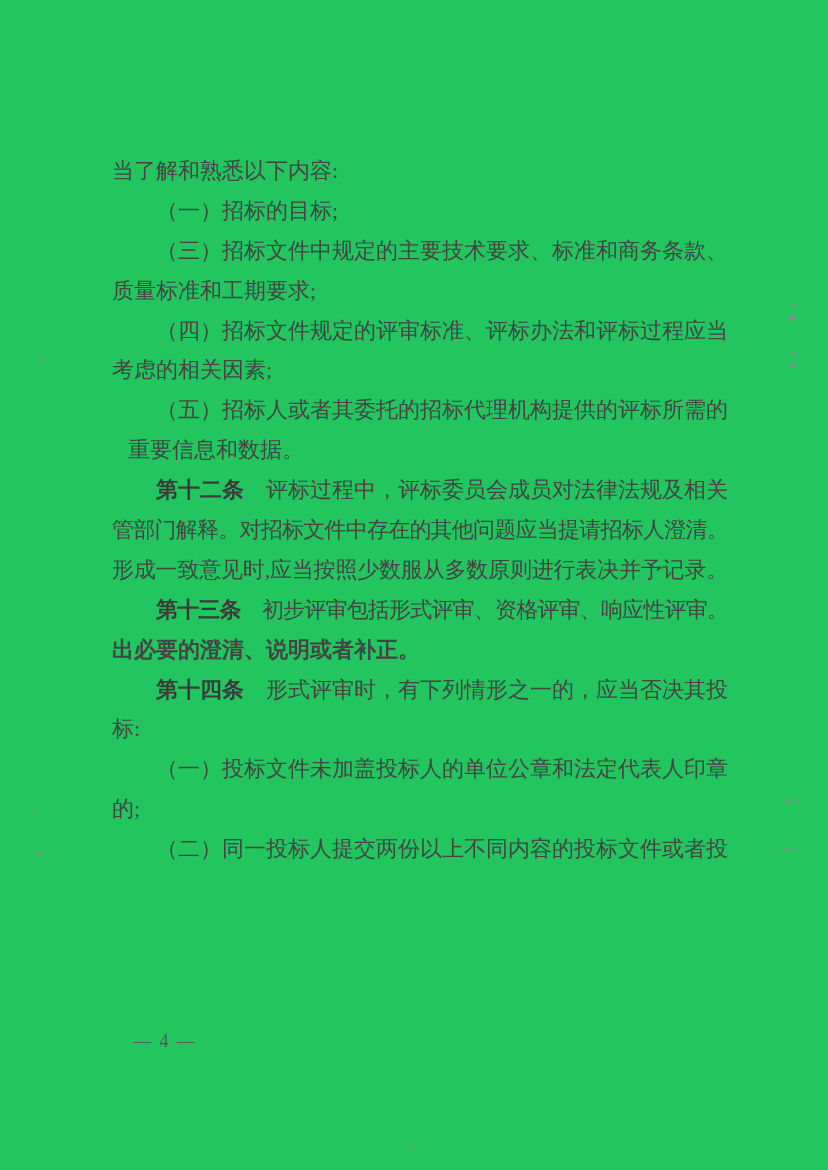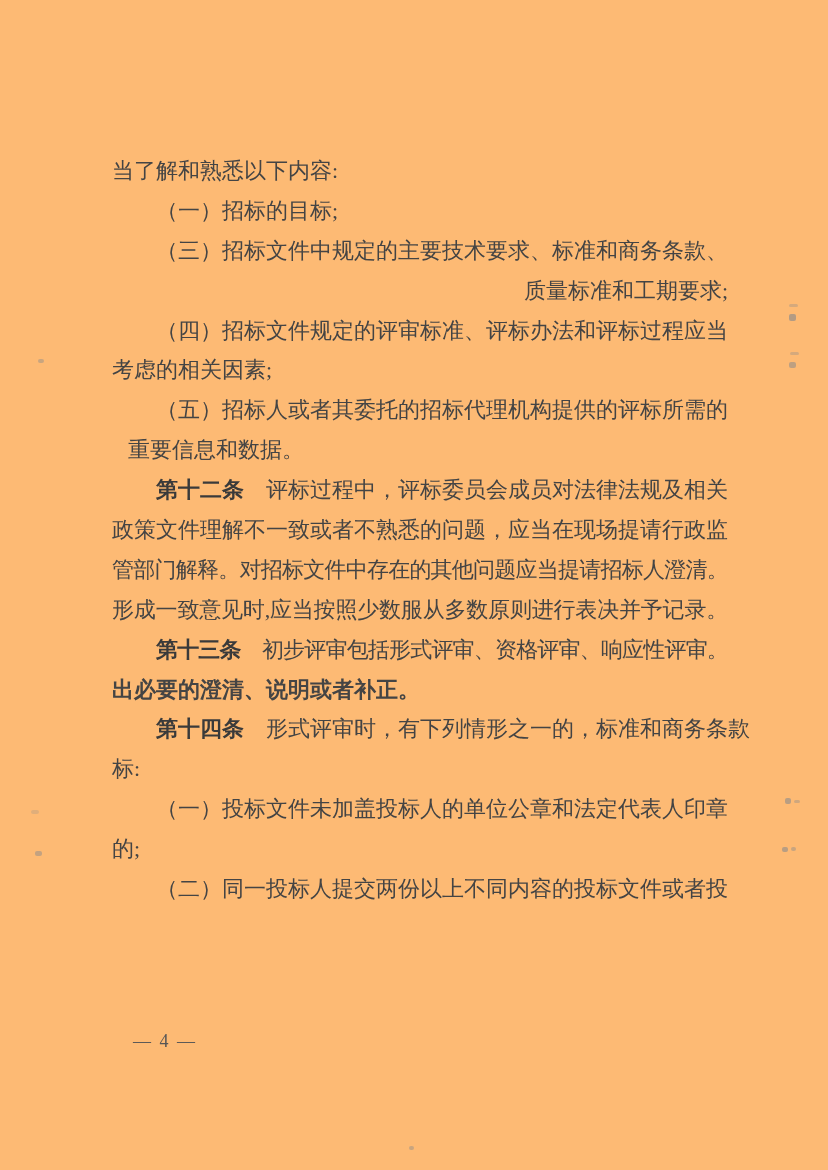--- a/index.html
+++ b/index.html
@@ -4,21 +4,21 @@
 <style>
   html, body {
     margin: 0;
     padding: 0;
     background: #ffffff;
   }
   .page {
     position: relative;
     width: 828px;
     height: 1170px;
-    background: #fdba74;
+    background: #22c55e;
     overflow: hidden;
     font-family: "Liberation Serif", "DejaVu Serif", serif;
     color: #444444;
   }
   .text-block {
     position: absolute;
     left: 112px;
     top: 151px;
     width: 616px;
   }
@@ -53,32 +53,31 @@
   }
 </style>
 </head>
 <body>
 
 <div class="page">
   <div class="text-block" id="body-lines">
       <div class="line" style="padding-left: 0px;"><span class="line-inner"><span>当了解和熟悉以下内容:</span></span></div>
       <div class="line" style="padding-left: 44px;"><span class="line-inner"><span>（一）招标的目标;</span></span></div>
       <div class="line" style="padding-left: 44px;"><span class="line-inner" style="letter-spacing: 0px;"><span>（三）招标文件中规定的主要技术要求、标准和商务条款、</span></span></div>
-      <div class="line" style="padding-left: 0px; text-align: right;"><span class="line-inner"><span>质量标准和工期要求;</span></span></div>
+      <div class="line" style="padding-left: 0px;"><span class="line-inner"><span>质量标准和工期要求;</span></span></div>
       <div class="line" style="padding-left: 44px;"><span class="line-inner" style="letter-spacing: 0px;"><span>（四）招标文件规定的评审标准、评标办法和评标过程应当</span></span></div>
       <div class="line" style="padding-left: 0px;"><span class="line-inner"><span>考虑的相关因素;</span></span></div>
       <div class="line" style="padding-left: 44px;"><span class="line-inner" style="letter-spacing: 0px;"><span>（五）招标人或者其委托的招标代理机构提供的评标所需的</span></span></div>
       <div class="line" style="padding-left: 0px; margin-left: 16px;"><span class="line-inner"><span>重要信息和数据。</span></span></div>
       <div class="line" style="padding-left: 44px;"><span class="line-inner" style="letter-spacing: 0px;"><span class="term-head">第十二条</span><span>　评标过程中，评标委员会成员对法律法规及相关</span></span></div>
-      <div class="line" style="padding-left: 0px;"><span class="line-inner" style="letter-spacing: 0px;"><span>政策文件理解不一致或者不熟悉的问题，应当在现场提请行政监</span></span></div>
       <div class="line" style="padding-left: 0px;"><span class="line-inner" style="letter-spacing: -0.758621px;"><span>管部门解释。对招标文件中存在的其他问题应当提请招标人澄清。</span></span></div>
       <div class="line" style="padding-left: 0px;"><span class="line-inner" style="letter-spacing: -0.189655px; font-family: Liberation Serif, serif;"><span>形成一致意见时,应当按照少数服从多数原则进行表决并予记录。</span></span></div>
       <div class="line" style="padding-left: 44px;"><span class="line-inner" style="letter-spacing: -0.814815px;"><span class="term-head">第十三条</span><span>　初步评审包括形式评审、资格评审、响应性评审。</span></span></div>
       <div class="line" style="padding-left: 0px; font-weight: bold;"><span class="line-inner"><span>出必要的澄清、说明或者补正。</span></span></div>
-      <div class="line" style="padding-left: 44px;"><span class="line-inner" style="letter-spacing: 0px;"><span class="term-head">第十四条</span><span>　形式评审时，有下列情形之一的，标准和商务条款</span></span></div>
+      <div class="line" style="padding-left: 44px;"><span class="line-inner" style="letter-spacing: 0px;"><span class="term-head">第十四条</span><span>　形式评审时，有下列情形之一的，应当否决其投</span></span></div>
       <div class="line" style="padding-left: 0px;"><span class="line-inner"><span>标:</span></span></div>
       <div class="line" style="padding-left: 44px;"><span class="line-inner" style="letter-spacing: 0px;"><span>（一）投标文件未加盖投标人的单位公章和法定代表人印章</span></span></div>
       <div class="line" style="padding-left: 0px;"><span class="line-inner"><span>的;</span></span></div>
       <div class="line" style="padding-left: 44px;"><span class="line-inner" style="letter-spacing: 0px; font-family: Liberation Serif, serif;"><span>（二）同一投标人提交两份以上不同内容的投标文件或者投</span></span></div>
     </div>
 
   <div class="page-number">— 4 —</div>
 
   <div class="artifact" style="left:38px;top:359px;width:6px;height:4px;opacity:.45"></div>
   <div class="artifact" style="left:789px;top:304px;width:9px;height:3px;opacity:.35"></div>

